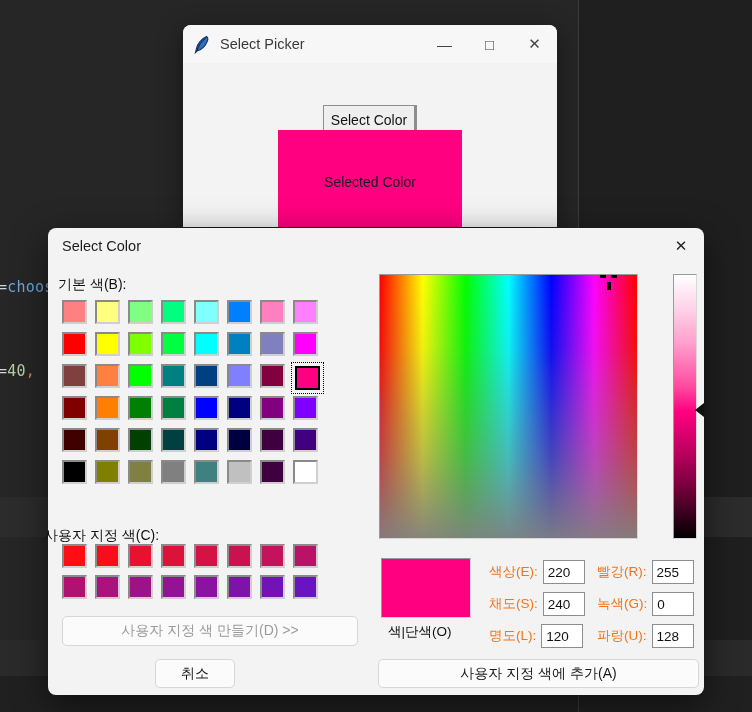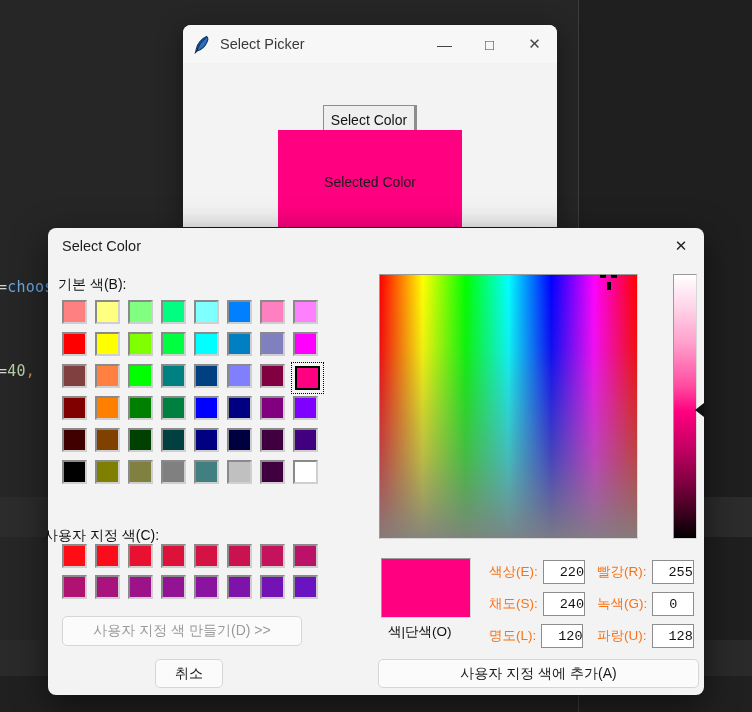--- a/index.html
+++ b/index.html
@@ -221,33 +221,33 @@
     background: #fbfbfb;
     border: 1px solid #d6d6d6;
     border-radius: 5px;
     font-size: 14px;
     color: #1a1a1a;
     display: flex; align-items: center; justify-content: center;
     cursor: pointer;
   }
   .btn-makecustom {
     left: 62px; top: 616px;
-    width: 240px; height: 30px;
+    width: 296px; height: 30px;
     color: #9a9a9a;
     cursor: default;
   }
   .btn-ok {
     left: 58px; top: 659px;
     width: 89px; height: 29px;
     border: 2px solid #5aa2e0;
     background: #fdfdfd;
   }
   .btn-cancel {
     left: 155px; top: 659px;
-    width: 68px; height: 29px;
+    width: 80px; height: 29px;
   }
   .btn-addcustom {
     left: 378px; top: 659px;
     width: 321px; height: 29px; text-align: center;
   }
 
   
   .gradient-field {
     position: absolute;
     left: 379px; top: 274px;
@@ -342,23 +342,23 @@
     white-space: nowrap;
     margin-right: 5px;
   }
   .field-input {
     box-sizing: border-box;
     width: 42px; height: 24px;
     background: #fff;
     border: 1px solid #8d8d8d;
     font-size: 13.5px;
     color: #111;
-    padding: 0 16px;
+    padding: 0 4px;
     display: flex; align-items: center;
-    font-family: Liberation Mono, monospace;
+    font-family: Liberation Sans, sans-serif;
     cursor: text;
   }
   .fr-h { left: 489px; top: 560px; }
   .fr-s { left: 489px; top: 592px; }
   .fr-l { left: 489px; top: 624px; }
   .fr-r { left: 597px; top: 560px; }
   .fr-g { left: 597px; top: 592px; }
   .fr-b { left: 597px; top: 624px; }
 </style>
 </head>

